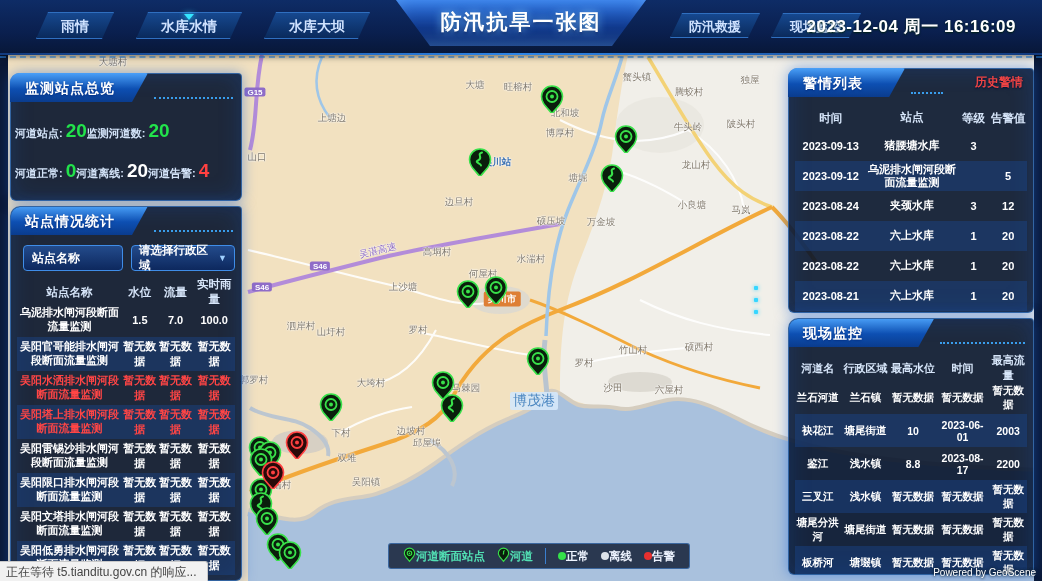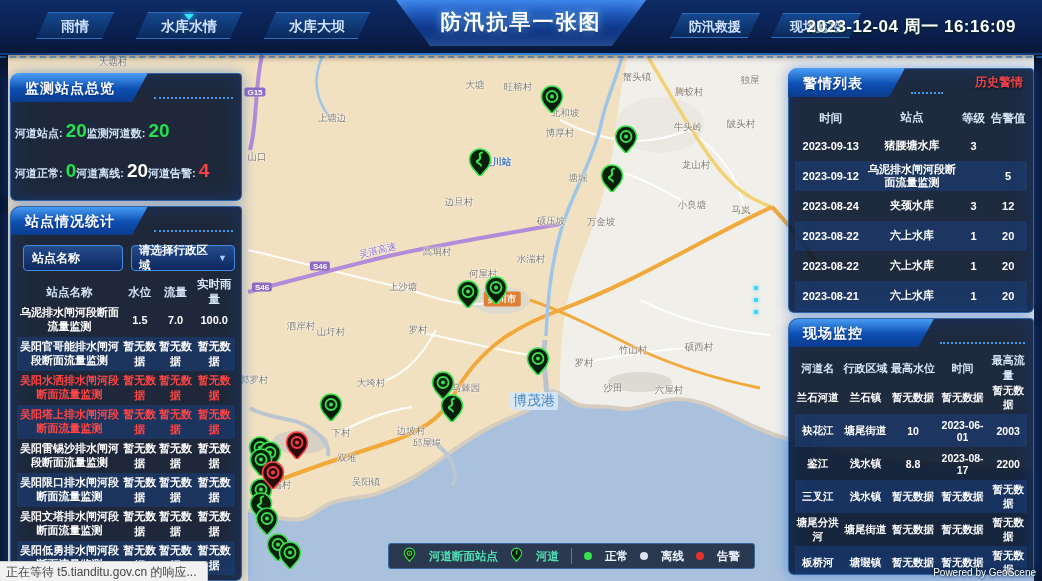--- a/index.html
+++ b/index.html
@@ -100,21 +100,21 @@
   .vhead,.vrow { display:flex; align-items:center; }
   .vhead { height:26px; font-size:11px; font-weight:bold; color:#d7e6fa; }
   .vrow { min-height:33px; font-size:10.5px; font-weight:bold; color:#fff; cursor:pointer; }
   .vrow:nth-child(odd) { background:rgba(26,72,145,.42); }
   .vc1 { width:46px; text-align:center; } .vc2 { width:50px; text-align:center; }
   .vc3 { width:46px; text-align:center; } .vc4 { width:54px; text-align:center; } .vc5 { width:38px; text-align:center; }
   
   .legend { position:absolute; left:388px; top:543px; height:26px; z-index:25; display:flex; align-items:center;
     gap:12px; padding:0 14px; background:rgba(6,18,40,.78); border:1px solid rgba(80,160,255,.45);
     border-radius:3px; }
-  .lg-item { display:flex; align-items:center; gap:13px; font-size:11.5px; font-weight:bold; }
+  .lg-item { display:flex; align-items:center; gap:0; font-size:11.5px; font-weight:bold; }
   .lg-item.pin-label { color:#52e0b4; }
   .lg-item.dot-label { color:#eef4ff; }
   .lg-divider { width:1px; height:16px; background:#3a7fd0; }
   .lg-dot { width:8px; height:8px; border-radius:50%; display:inline-block; }
   
   .conn-dots { position:absolute; left:754px; top:286px; z-index:21; }
   .conn-dots i { display:block; width:4px; height:4px; background:#35d6ff; border-radius:1px; margin-bottom:8px;
     box-shadow:0 0 4px #35d6ff; }
   .status-chip { position:absolute; left:0; bottom:0; z-index:40; height:20px; line-height:16px;
     background:#f1f1f1; color:#444; font-size:12px; padding:2px 10px 2px 6px;

